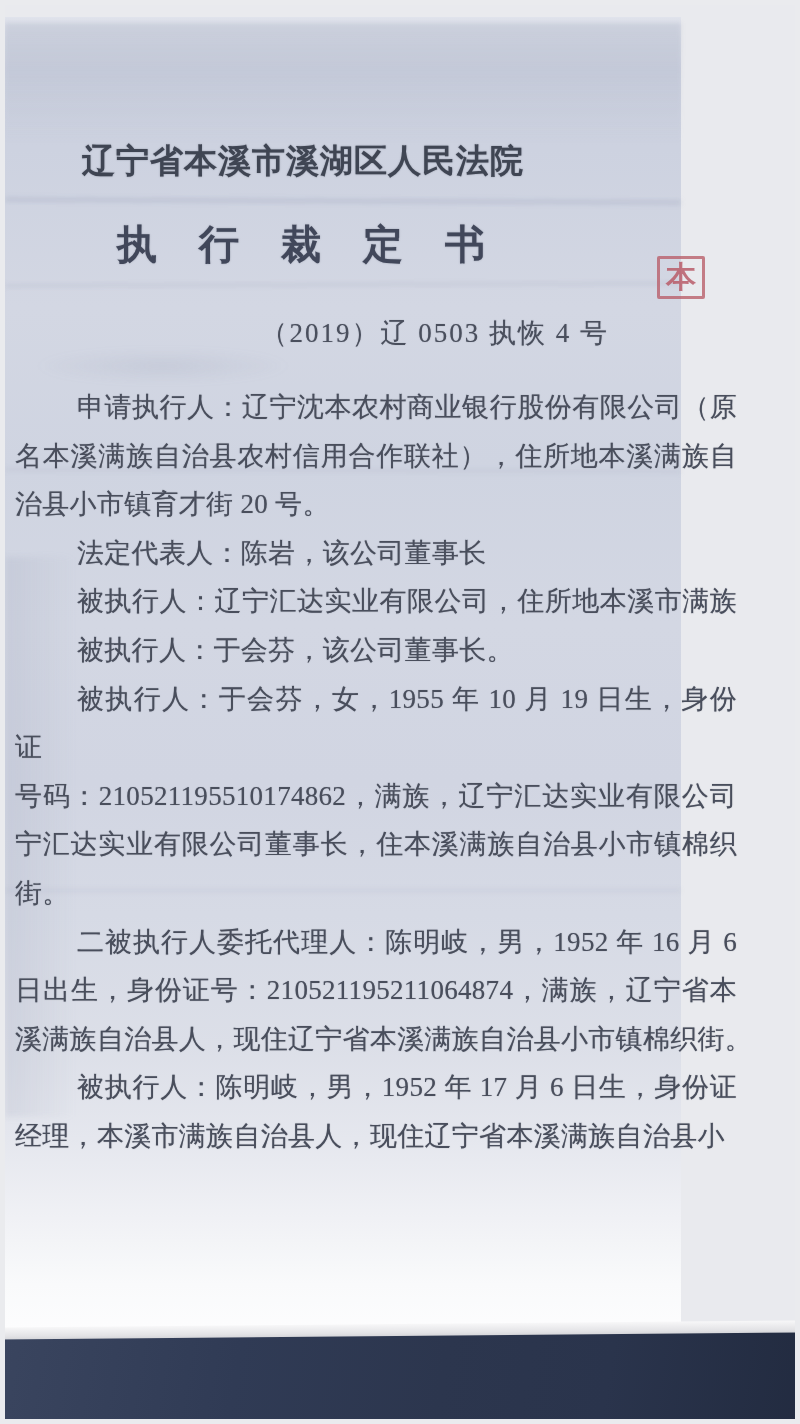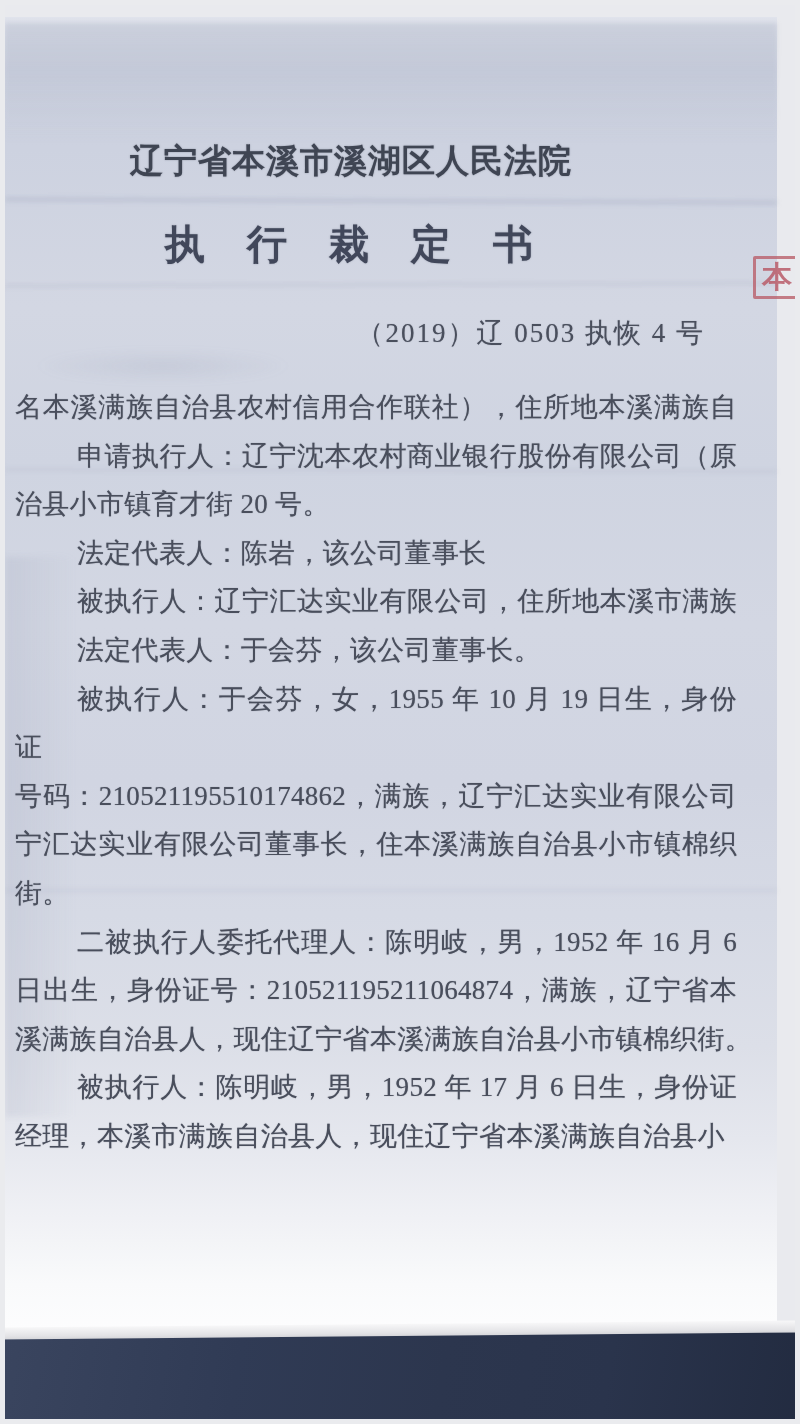--- a/index.html
+++ b/index.html
@@ -27,21 +27,21 @@
     top: 4px; left: 5px; right: 5px;
     height: 14px;
     background: linear-gradient(90deg, #5a719c 0%, #47618f 35%, #40577f 62%, #39497077%, #2c3a57 88%, #171f31 100%);
     transform: rotate(0.12deg);
     z-index: 1;
   }
   
   .paper {
     position: absolute;
     top: 17px; left: 5px;
-    width: 772px; height: 1320px;
+    width: 676px; height: 1320px;
     background:
       linear-gradient(180deg,
         #e0e3ec 0%, #d6dae5 1.5%, #ccd1df 4%,
         #cdd2e0 10%, #d3d7e3 22%, #cfd4e1 34%,
         #d3d7e3 46%, #d1d5e2 58%, #d6dae5 68%,
         #dcdfe8 78%, #e5e7ee 85%, #f0f1f5 91%,
         #f9fafb 96%, #fdfdfe 100%);
     z-index: 2;
   }
   
@@ -159,26 +159,26 @@
 
     <div class="court-name">辽宁省本溪市溪湖区人民法院</div>
     <div class="doc-title">执行裁定书</div>
     <div class="case-number">（2019）辽 0503 执恢 4 号</div>
 
     <div class="stamp">
       <span>本</span>
     </div>
 
     <div class="body-text">
+      <div class="line fill indent">申请执行人：辽宁沈本农村商业银行股份有限公司（原</div>
       <div class="line fill">名本溪满族自治县农村信用合作联社），住所地本溪满族自</div>
-      <div class="line fill indent">申请执行人：辽宁沈本农村商业银行股份有限公司（原</div>
       <div class="line">治县小市镇育才街 20 号。</div>
       <div class="line indent">法定代表人：陈岩，该公司董事长</div>
       <div class="line fill indent">被执行人：辽宁汇达实业有限公司，住所地本溪市满族</div>
-      <div class="line indent">法定代表人：于会芬，该公司董事长。</div>
+      <div class="line indent">被执行人：于会芬，该公司董事长。</div>
       <div class="line fill indent">被执行人：于会芬，女，1955 年 10 月 19 日生，身份证</div>
       <div class="line fill">号码：210521195510174862，满族，辽宁汇达实业有限公司</div>
       <div class="line fill">宁汇达实业有限公司董事长，住本溪满族自治县小市镇棉织</div>
       <div class="line">街。</div>
       <div class="line fill indent">二被执行人委托代理人：陈明岐，男，1952 年 16 月 6</div>
       <div class="line fill">日出生，身份证号：210521195211064874，满族，辽宁省本</div>
       <div class="line">溪满族自治县人，现住辽宁省本溪满族自治县小市镇棉织街。</div>
       <div class="line fill indent">被执行人：陈明岐，男，1952 年 17 月 6 日生，身份证</div>
       <div class="line">经理，本溪市满族自治县人，现住辽宁省本溪满族自治县小</div>
     </div>

